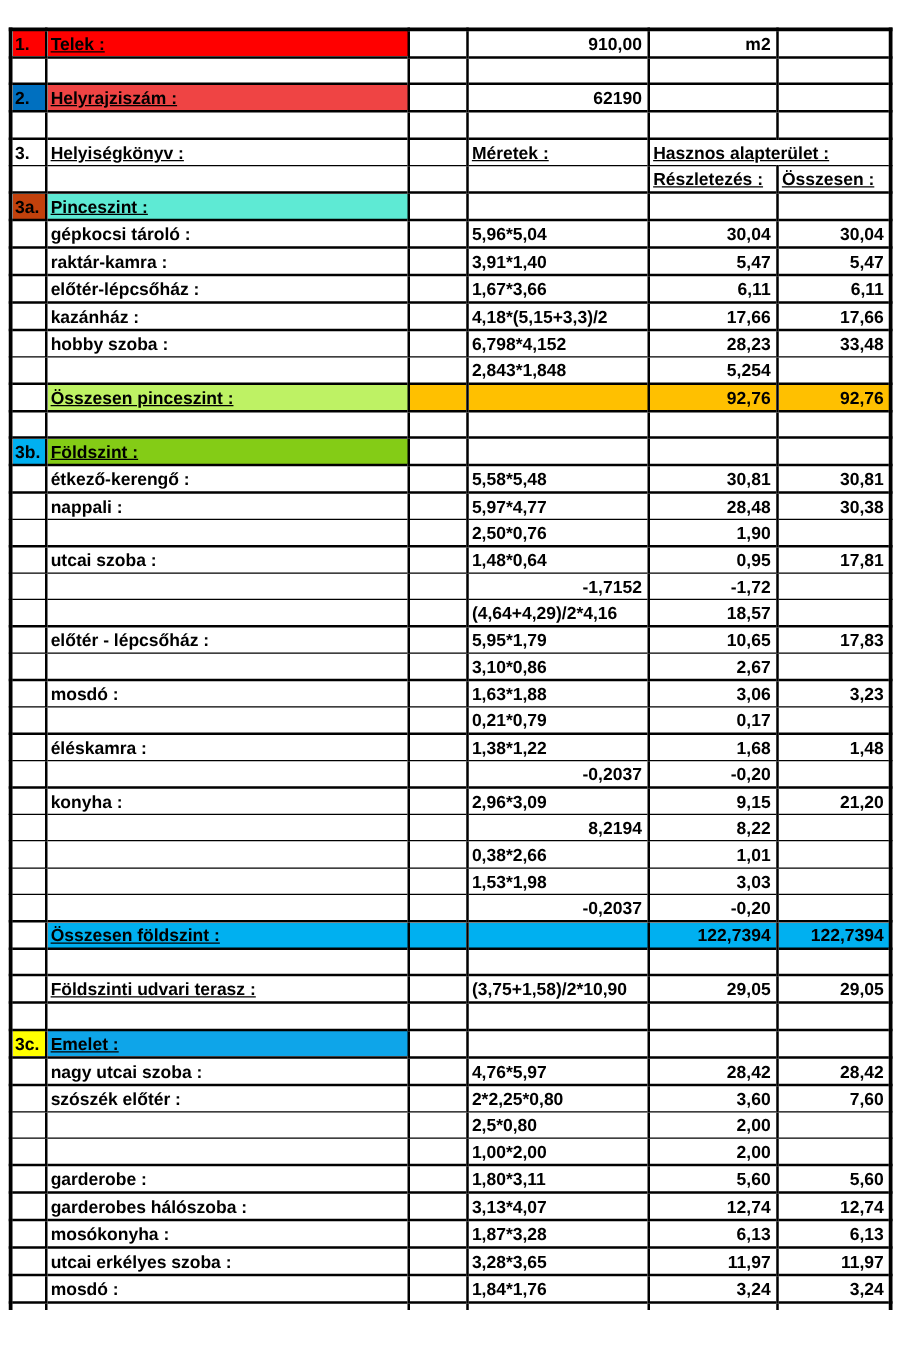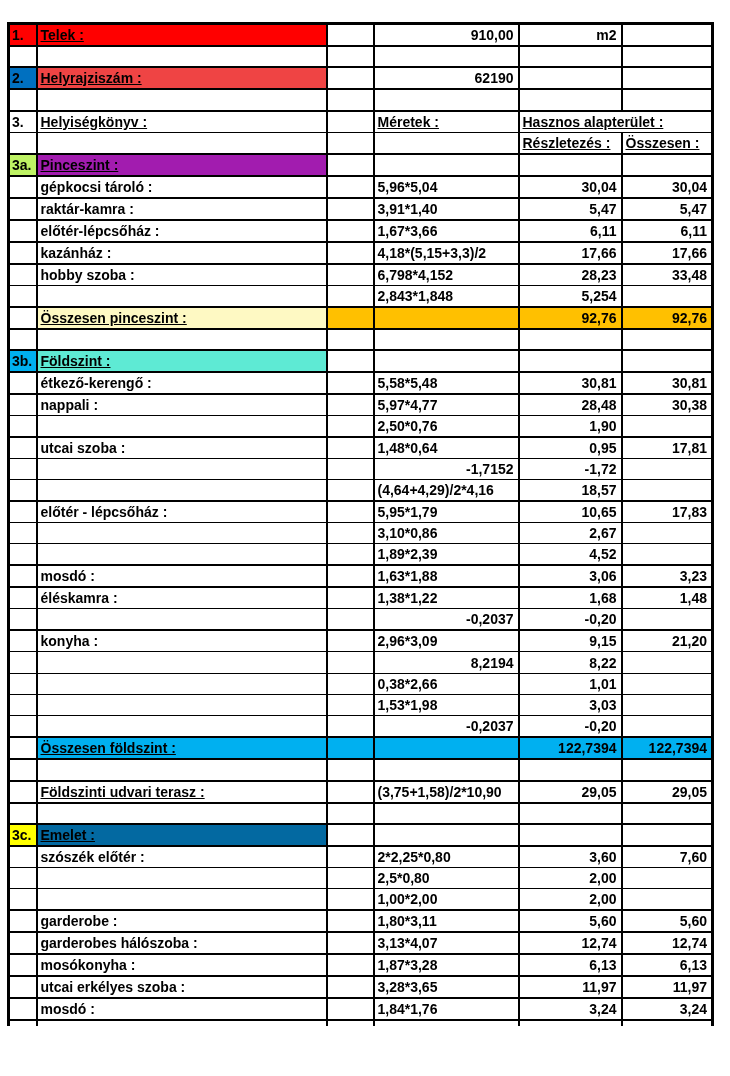--- a/index.html
+++ b/index.html
@@ -83,22 +83,22 @@
         </tr>
         <tr class="bt1">
           <td class="al c-num"></td>
           <td class="al"></td>
           <td class="al"></td>
           <td class="al"></td>
           <td class="ac u">Részletezés :</td>
           <td class="ac u">Összesen :</td>
         </tr>
         <tr class="bt2">
-          <td class="al c-num" style="background: #bef264; margin-top: 12px;">3a.</td>
-          <td class="al u" style="background: #a21caf;">Pinceszint :</td>
+          <td class="al c-num" style="background: #c2410c; margin-top: 12px;">3a.</td>
+          <td class="al u" style="background: #5eead4;">Pinceszint :</td>
           <td class="al"></td>
           <td class="al"></td>
           <td class="ar"></td>
           <td class="ar"></td>
         </tr>
         <tr class="bt2">
           <td class="al c-num"></td>
           <td class="al">gépkocsi tároló :</td>
           <td class="al"></td>
           <td class="al">5,96*5,04</td>
@@ -140,37 +140,37 @@
         <tr class="bt1">
           <td class="al c-num"></td>
           <td class="al"></td>
           <td class="al"></td>
           <td class="al">2,843*1,848</td>
           <td class="ar">5,254</td>
           <td class="ar"></td>
         </tr>
         <tr class="bt2">
           <td class="al c-num"></td>
-          <td class="al u" style="background: #fef9c3;">Összesen pinceszint :</td>
+          <td class="al u" style="background: #bef264;">Összesen pinceszint :</td>
           <td class="al" style="background: rgb(255, 192, 0);"></td>
           <td class="al" style="background: rgb(255, 192, 0);"></td>
           <td class="ar" style="background: rgb(255, 192, 0);">92,76</td>
           <td class="ar" style="background: rgb(255, 192, 0);">92,76</td>
         </tr>
         <tr class="bt2">
           <td class="al c-num"></td>
           <td class="al"></td>
           <td class="al"></td>
           <td class="al"></td>
           <td class="ar"></td>
           <td class="ar"></td>
         </tr>
         <tr class="bt2">
           <td class="al c-num" style="background: rgb(0, 176, 240);">3b.</td>
-          <td class="al u" style="background: #5eead4;">Földszint :</td>
+          <td class="al u" style="background: #84cc16;">Földszint :</td>
           <td class="al"></td>
           <td class="al"></td>
           <td class="ar"></td>
           <td class="ar"></td>
         </tr>
         <tr class="bt2">
           <td class="al c-num"></td>
           <td class="al">étkező-kerengő :</td>
           <td class="al"></td>
           <td class="al">5,58*5,48</td>
@@ -226,35 +226,35 @@
           <td class="ar">17,83</td>
         </tr>
         <tr class="bt1">
           <td class="al c-num"></td>
           <td class="al"></td>
           <td class="al"></td>
           <td class="al">3,10*0,86</td>
           <td class="ar">2,67</td>
           <td class="ar"></td>
         </tr>
-        <tr class="bt1">
-          <td class="al c-num"></td>
-          <td class="al"></td>
-          <td class="al"></td>
-          <td class="al">1,89*2,39</td>
-          <td class="ar">4,52</td>
-          <td class="ar"></td>
-        </tr>
         <tr class="bt2">
           <td class="al c-num"></td>
           <td class="al">mosdó :</td>
           <td class="al"></td>
           <td class="al">1,63*1,88</td>
           <td class="ar">3,06</td>
           <td class="ar">3,23</td>
+        </tr>
+        <tr class="bt1">
+          <td class="al c-num"></td>
+          <td class="al"></td>
+          <td class="al"></td>
+          <td class="al">0,21*0,79</td>
+          <td class="ar">0,17</td>
+          <td class="ar"></td>
         </tr>
         <tr class="bt2">
           <td class="al c-num"></td>
           <td class="al">éléskamra :</td>
           <td class="al"></td>
           <td class="al">1,38*1,22</td>
           <td class="ar">1,68</td>
           <td class="ar">1,48</td>
         </tr>
         <tr class="bt1">
@@ -332,25 +332,33 @@
         <tr class="bt2">
           <td class="al c-num"></td>
           <td class="al"></td>
           <td class="al"></td>
           <td class="al"></td>
           <td class="ar"></td>
           <td class="ar"></td>
         </tr>
         <tr class="bt2">
           <td class="al c-num" style="background: rgb(255, 255, 0); margin-top: 36px;">3c.</td>
-          <td class="al u" style="background: #0369a1;">Emelet :</td>
-          <td class="al"></td>
-          <td class="al"></td>
-          <td class="ar"></td>
-          <td class="ar"></td>
+          <td class="al u" style="background: #0ea5e9;">Emelet :</td>
+          <td class="al"></td>
+          <td class="al"></td>
+          <td class="ar"></td>
+          <td class="ar"></td>
+        </tr>
+        <tr class="bt2">
+          <td class="al c-num"></td>
+          <td class="al">nagy utcai szoba :</td>
+          <td class="al"></td>
+          <td class="al">4,76*5,97</td>
+          <td class="ar">28,42</td>
+          <td class="ar">28,42</td>
         </tr>
         <tr class="bt2">
           <td class="al c-num"></td>
           <td class="al">szószék előtér :</td>
           <td class="al"></td>
           <td class="al">2*2,25*0,80</td>
           <td class="ar">3,60</td>
           <td class="ar">7,60</td>
         </tr>
         <tr class="bt1">

